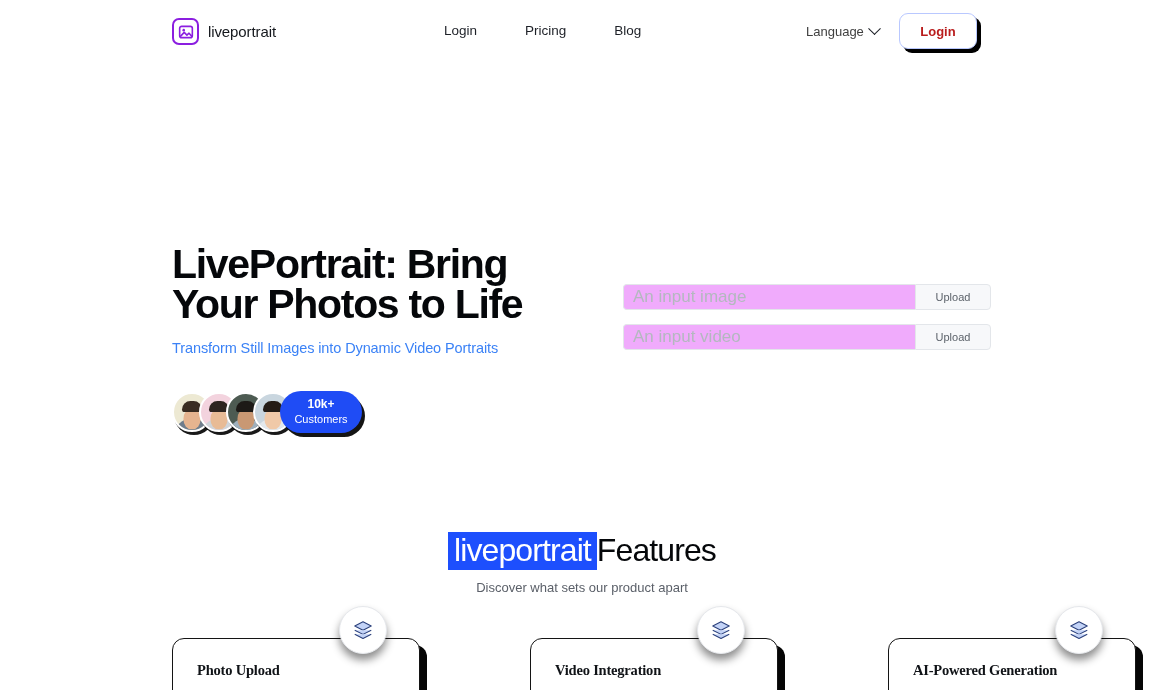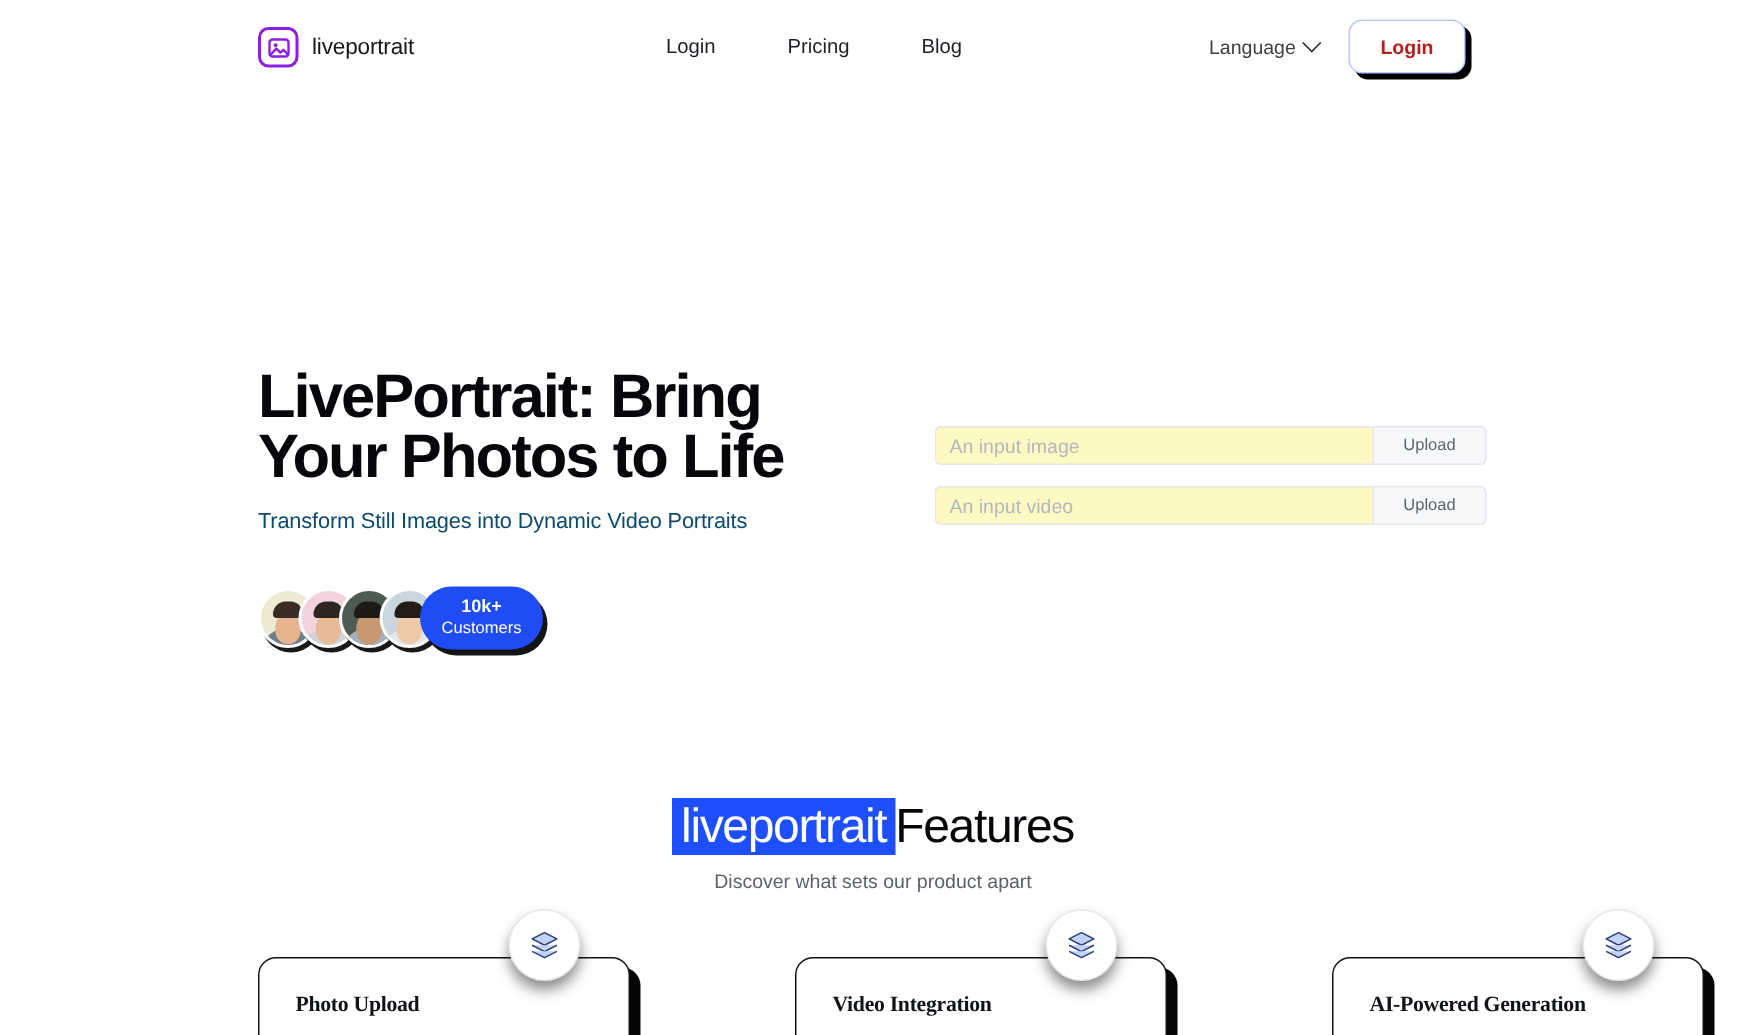--- a/index.html
+++ b/index.html
@@ -105,21 +105,21 @@
     line-height: 40px;
     font-weight: 700;
     letter-spacing: -1.3px;
     color: #05070a;
   }
   .hero-sub {
     position: absolute;
     left: 172px;
     top: 278px;
     font-size: 14.5px;
-    color: #0c4a6e;
+    color: #3b82f6;
     letter-spacing: -0.1px;
   }
 
   
   .social {
     position: absolute;
     left: 172px;
     top: 327px;
     height: 46px;
     display: flex;
@@ -191,22 +191,22 @@
   .field-row {
     display: flex;
     height: 26px;
     margin-bottom: 14px;
   }
   .field-input {
     flex: 1;
     border: 1px solid #e3e6ea;
     border-right: none;
     border-radius: 4px 0 0 4px;
-    background: #fef9c3;
-    font-size: 13px;
+    background: #f0abfc;
+    font-size: 17px;
     color: #3a3f46;
     padding: 0 9px;
     font-family: "Liberation Sans", sans-serif;
     outline: none;
   }
   .field-input::placeholder { color: #b3b8bf; }
   .upload-btn {
     width: 76px;
     border: 1px solid #e3e6ea;
     border-radius: 0 4px 4px 0;

